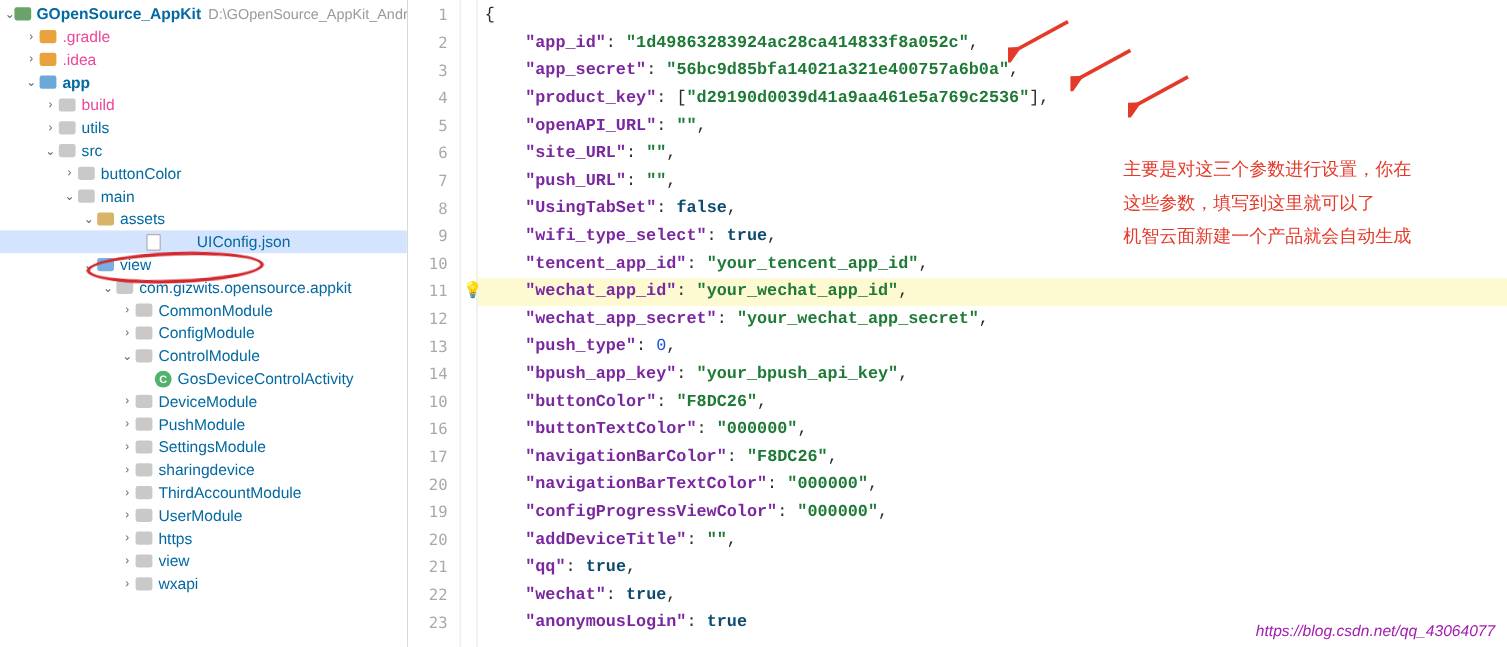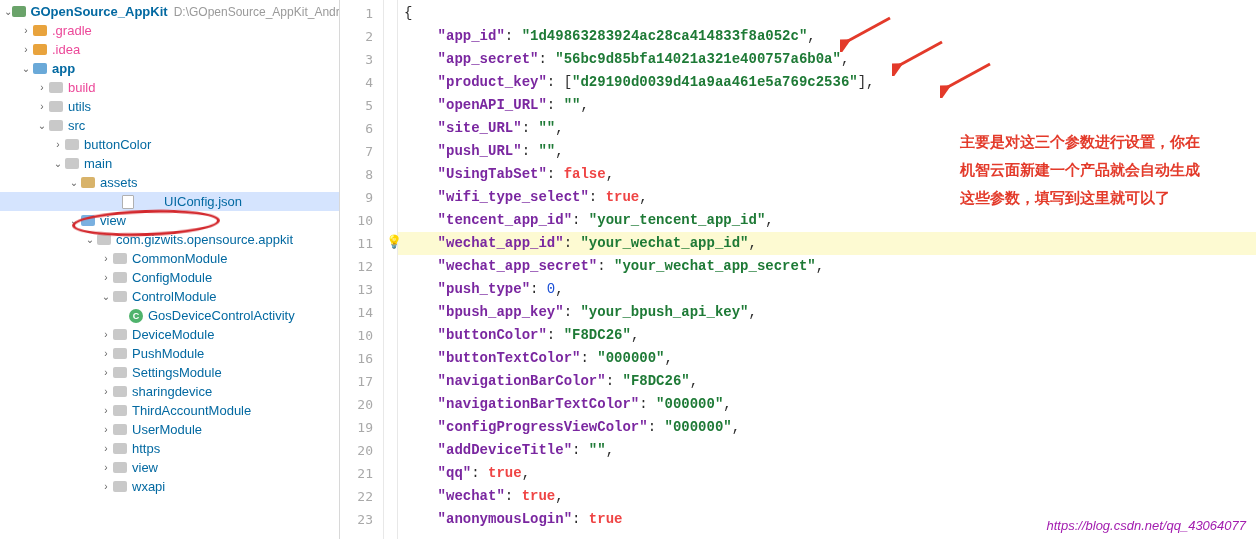--- a/index.html
+++ b/index.html
@@ -27,21 +27,21 @@
   .gutter .ln { height:23px; line-height:23px; padding-right:10px; }
   .foldcol { width:14px; background:#fff; border-right:1px solid #e8e8e8; }
   .code { flex:1; font-family: Consolas, "Courier New", monospace; font-size:14px; padding-top:2px; position:relative; }
   .codeline { height:23px; line-height:23px; white-space:pre; padding-left:6px; }
   .codeline.hl { background:#fdfad2; }
   .bulb { position:absolute; left:-12px; top:234px; color:#d9a40f; font-size:13px; }
   .p { color:#2c2c2c; }
   .key { color:#7a27a0; font-weight:bold; }
   .str { color:#1e7a36; font-weight:bold; }
   .num { color:#1a4fd6; }
-  .kw  { color:#ef4444; font-weight:bold; }
+  .kw  { color:#0c4a6e; font-weight:bold; }
   .annotation { position:absolute; color:#e33a2a; font-size:15px; line-height:28px; pointer-events:none; }
   .arrow-svg { position:absolute; pointer-events:none; }
   .watermark { position:absolute; right:10px; bottom:6px; color:#a21caf; font-size:13px; font-style:italic; }
 </style>
 </head>
 <body>
 
 <div class="container">
 
   <div class="sidebar">
@@ -298,19 +298,19 @@
     </defs>
     <line x1="50" y1="6" x2="6" y2="30" stroke="#e33a2a" stroke-width="3" marker-end="url(#ah1)"></line>
   </svg>
 <svg class="arrow-svg" style="left:892px; top:36px;" width="60" height="40">
     <line x1="50" y1="6" x2="6" y2="30" stroke="#e33a2a" stroke-width="3" marker-end="url(#ah1)"></line>
   </svg>
 <svg class="arrow-svg" style="left:940px; top:58px;" width="60" height="40">
     <line x1="50" y1="6" x2="6" y2="30" stroke="#e33a2a" stroke-width="3" marker-end="url(#ah1)"></line>
   </svg>
 
-<div class="annotation" style="left:960px; top:128px;font-weight:bold;">
+<div class="annotation" style="left:936px; top:128px;">
   <div>主要是对这三个参数进行设置，你在</div>
+  <div>这些参数，填写到这里就可以了</div>
   <div>机智云面新建一个产品就会自动生成</div>
-  <div>这些参数，填写到这里就可以了</div>
 </div>
 
 <div class="watermark">https://blog.csdn.net/qq_43064077</div>
 
 </body></html>

